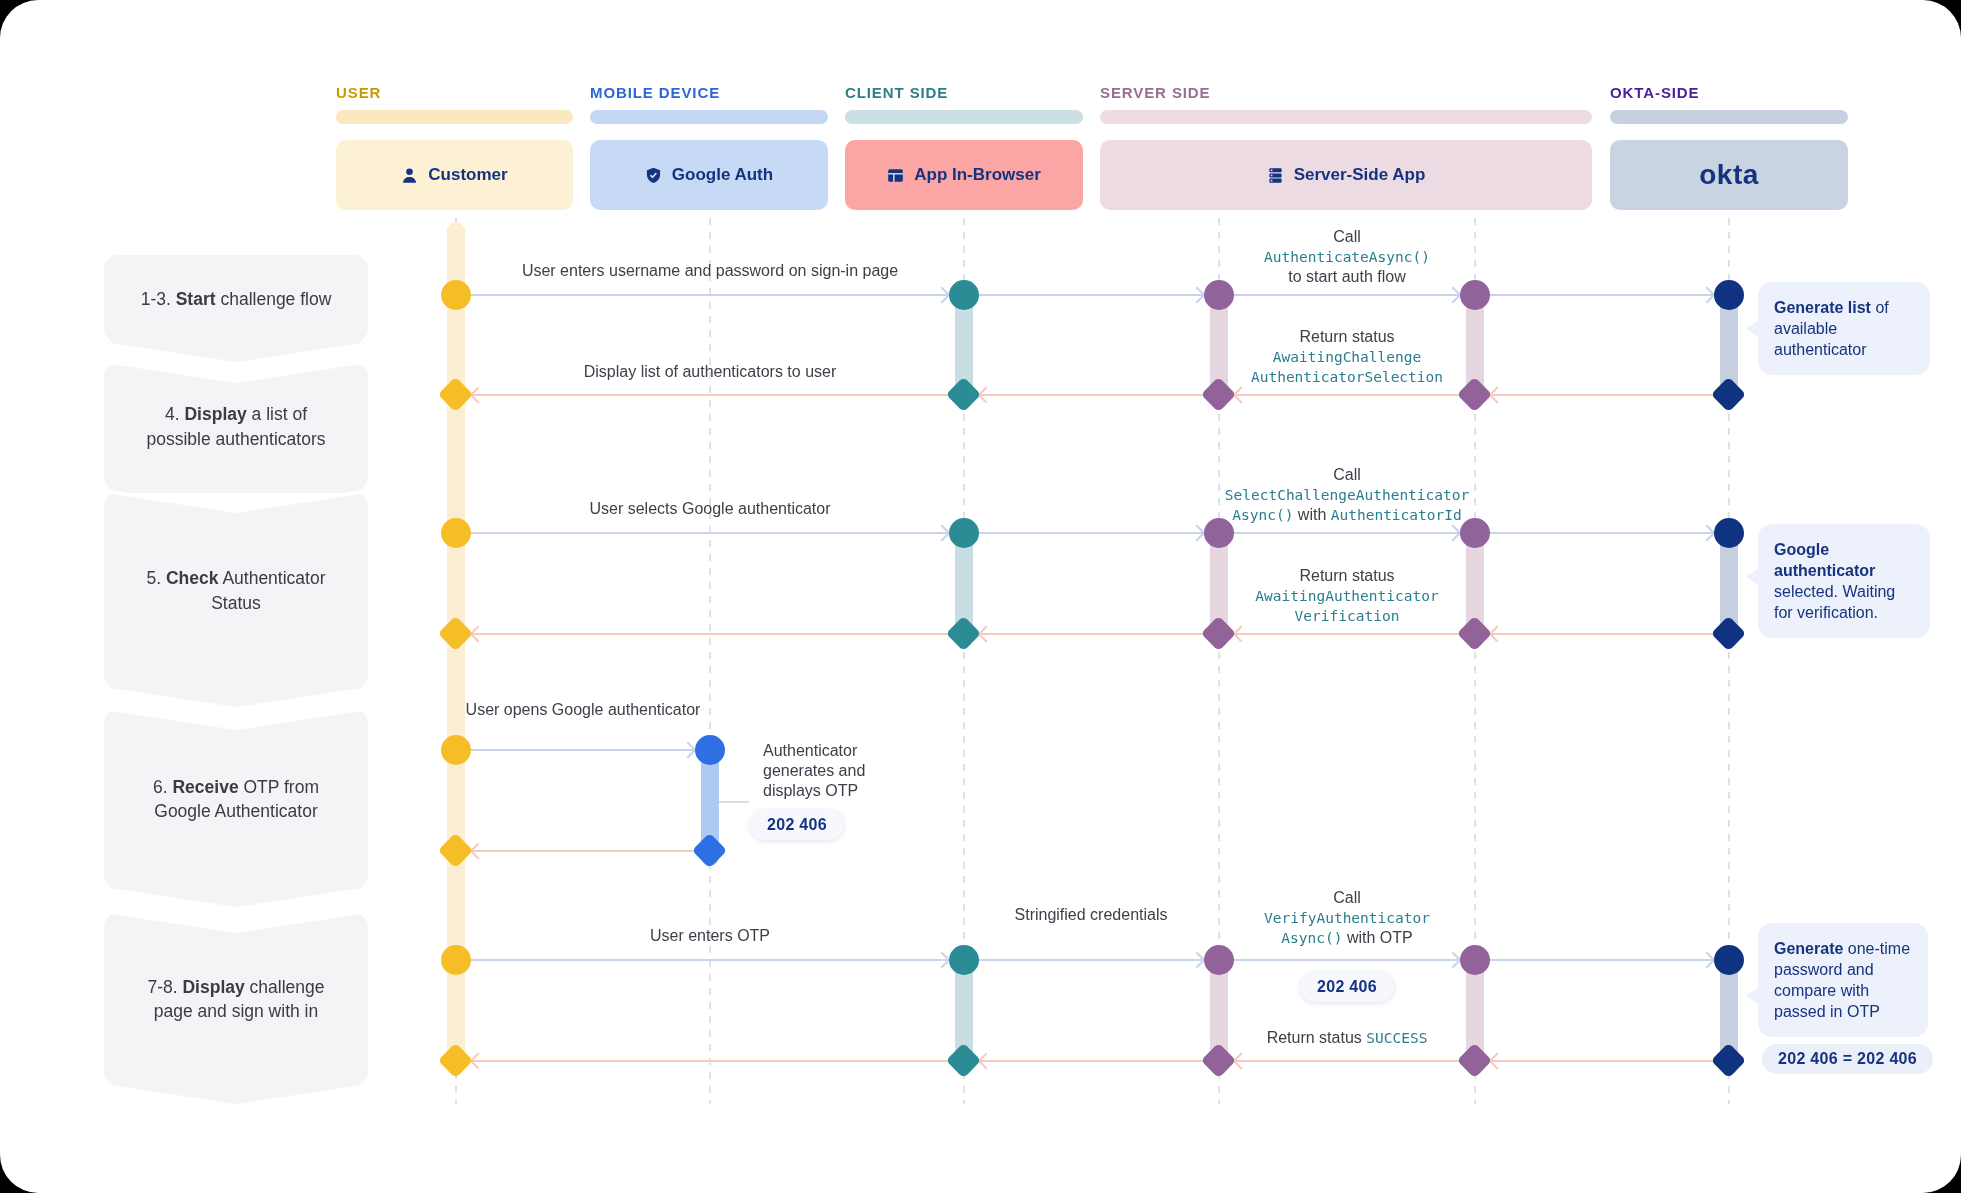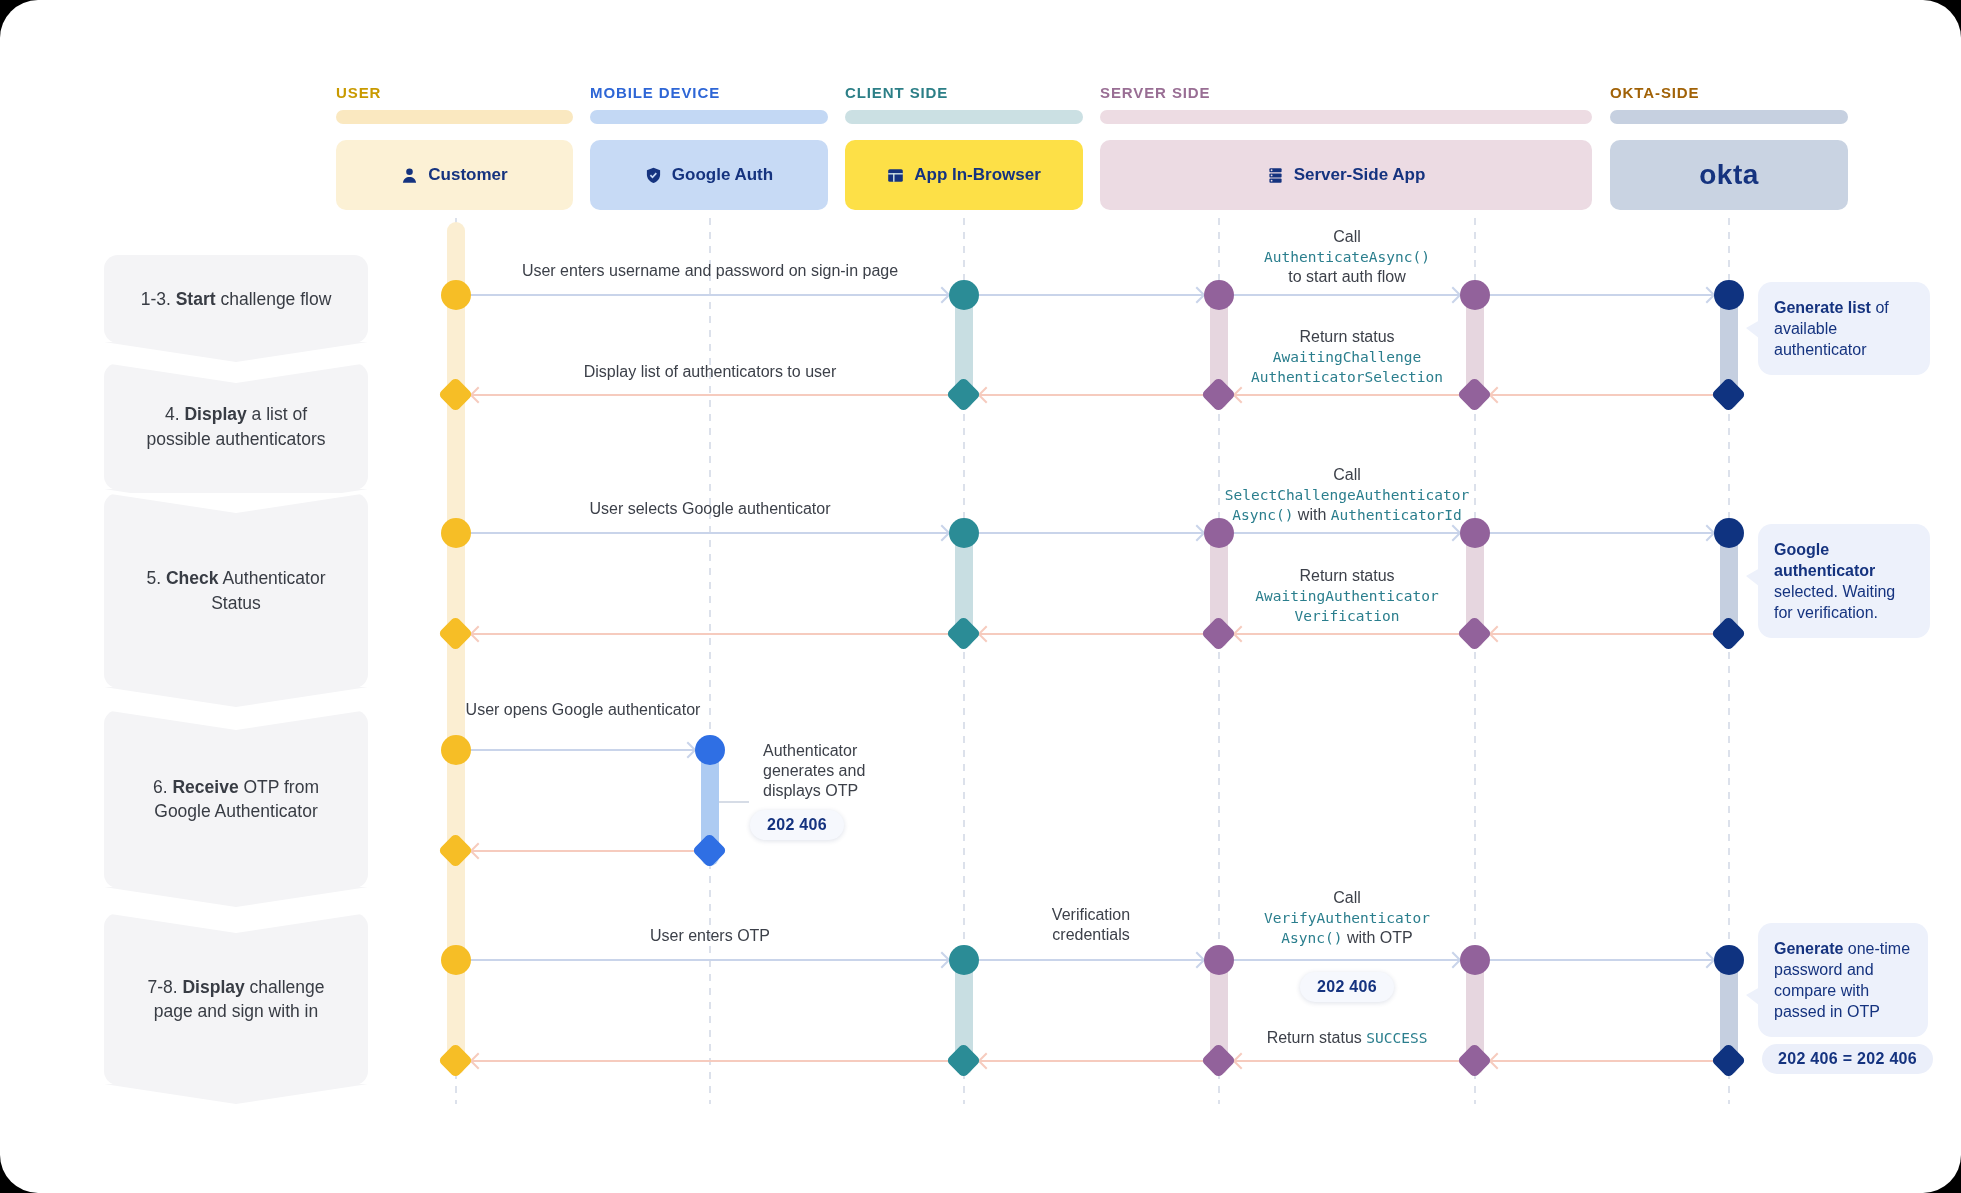--- a/index.html
+++ b/index.html
@@ -1,25 +1,25 @@
 <!DOCTYPE html>
 <html><head>
 <meta charset="utf-8">
 <style>
   html,body{margin:0;padding:0;background:#000;}
   body{width:1961px;height:1193px;font-family:"Liberation Sans",sans-serif;}
   .frame{position:relative;width:1961px;height:1193px;background:#fff;border-radius:38px;overflow:hidden;}
 
   
   .lane-label{position:absolute;top:84px;font-size:15px;font-weight:700;letter-spacing:.9px;}
-  .lt-u{color:#C99A00}.lt-m{color:#2E66D6}.lt-c{color:#2C7F87}.lt-s{color:#996E94}.lt-o{color:#a16207}
+  .lt-u{color:#C99A00}.lt-m{color:#2E66D6}.lt-c{color:#2C7F87}.lt-s{color:#996E94}.lt-o{color:#4c1d95}
   .lane-bar{position:absolute;top:110px;height:14px;border-radius:7px;}
   .tb-u{background:#FAE8C0}.tb-m{background:#C3D8F4}.tb-c{background:#CBE0E3}.tb-s{background:#EDDCE3}.tb-o{background:#C6D0E0}
   .actor-box{position:absolute;top:140px;height:70px;border-radius:10px;display:flex;align-items:center;justify-content:center;gap:10px;color:#15337F;font-weight:700;font-size:17px;}
-  .bx-u{background:#FCF1D5}.bx-m{background:#C7DAF5}.bx-c{background:#fde047}.bx-s{background:#ECDBE3}.bx-o{background:#C9D3E2}
+  .bx-u{background:#FCF1D5}.bx-m{background:#C7DAF5}.bx-c{background:#fca5a5}.bx-s{background:#ECDBE3}.bx-o{background:#C9D3E2}
   .okta-logo{font-size:28px;font-weight:700;letter-spacing:.5px;color:#15337F;}
 
   
   .lifeline{position:absolute;top:218px;width:2px;height:886px;background:repeating-linear-gradient(to bottom,#DCE1EB 0 7px,transparent 7px 14px);}
   .abar{position:absolute;width:18px;border-radius:9px;}
   .bar-u{background:#FBEED2}.bar-m{background:#ADCBF2}.bar-c{background:#C8DEE2}.bar-s{background:#E6D6DF}.bar-o{background:#C5CFE0}
 
   
   .nc{position:absolute;width:30px;height:30px;border-radius:50%;}
   .nd{position:absolute;width:25px;height:25px;border-radius:5px;transform:rotate(45deg);}
@@ -272,21 +272,21 @@
   </div>
 
   <div class="msg" style="left:458px;width:250px;top:700px">User opens Google authenticator</div>
 
   <div class="msg" style="left:763px;width:160px;top:741px;text-align:left">Authenticator generates and displays OTP</div>
   <div class="connector" style="left:719px;top:801px;width:30px"></div>
   <div class="pill" style="left:750px;top:810px">202 406</div>
 
   <div class="msg" style="left:460px;width:500px;top:926px">User enters OTP</div>
 
-  <div class="msg" style="left:1011px;width:160px;top:905px">Verification credentials</div>
+  <div class="msg" style="left:1011px;width:160px;top:905px">Stringified credentials</div>
 
   <div class="msg" style="left:1247px;width:200px;top:888px">
     <span>Call</span><br>
     <span class="code">VerifyAuthenticator</span><br>
     <span class="code">Async()</span><span> with OTP</span>
   </div>
   <div class="pill" style="left:1300px;top:972px">202 406</div>
 
 
   <div class="msg" style="left:1237px;width:220px;top:1028px">

